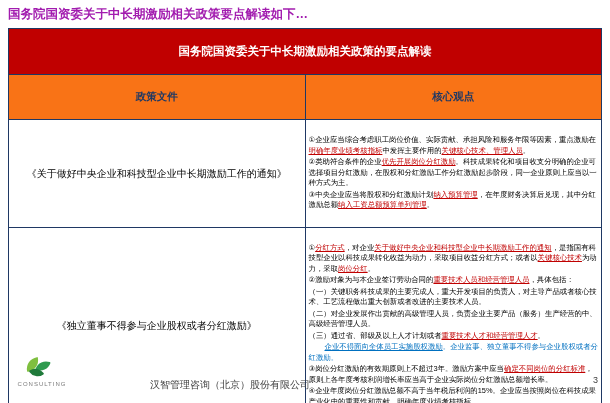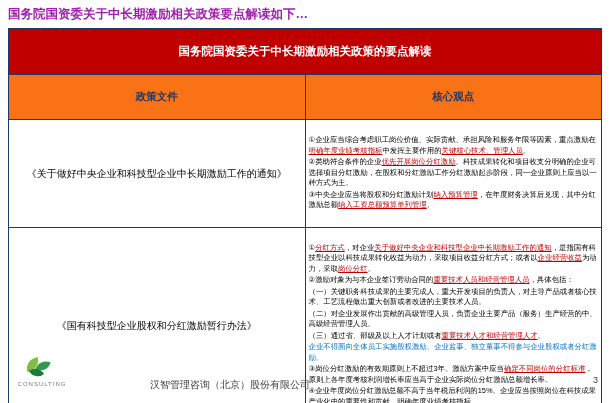--- a/index.html
+++ b/index.html
@@ -44,21 +44,21 @@
     font-size:10px;color:#000;text-align:center;line-height:1.35;
     padding:3px 4px;
   }
   .pt-cell{
     font-size:7.4px;color:#000;text-align:left;line-height:1.42;
     padding:3px 4px;
   }
   .pt-cell p{margin:0 0 1px 0;}
   .redu{color:#c00000;text-decoration:underline;}
   .blue{color:#0070c0;}
-  .blueu{color:#0070c0;}
+  .blueu{color:#0070c0;text-decoration:underline;margin-left:16px;}
 
   
   .logo-wrap{
     position:absolute;left:10px;top:357px;width:64px;height:38px;
   }
   .leaf1{
     position:absolute;left:16px;top:1px;
     width:13px;height:13px;background:#7fbf3f;
     border-radius:13px 1px 13px 1px;transform:rotate(-10deg);
   }
@@ -118,25 +118,25 @@
           ②类助符合条件的企业<span class="redu">优先开展岗位分红激励</span>。科技成果转化和项目收支分明确的企业可选择项目分红激励，在股权和分红激励工作分红激励起步阶段，同一企业原则上应当以一种方式为主。
         </p>
         <p>
           ③中央企业应当将股权和分红激励计划<span class="redu">纳入预算管理</span>，在年度财务决算后兑现，其中分红激励总额<span class="redu">纳入工资总额预算单列管理</span>。
         </p>
       </td>
     </tr>
 
     <tr>
       <td class="doc-cell col-doc">
-        <span>《国有科技型企业股权和分红激励暂行办法》</span>
+        <span>《独立董事不得参与企业股权或者分红激励》</span>
       </td>
       <td class="pt-cell">
         <p>
-          ①<span class="redu">分红方式</span>，对企业<span class="redu">关于做好中央企业和科技型企业中长期激励工作的通知</span>，是指国有科技型企业以科技成果转化收益为动力，采取项目收益分红方式；或者以<span class="redu">企业经营收益</span>为动力，采取<span class="redu">岗位分红</span>。
+          ①<span class="redu">分红方式</span>，对企业<span class="redu">关于做好中央企业和科技型企业中长期激励工作的通知</span>，是指国有科技型企业以科技成果转化收益为动力，采取项目收益分红方式；或者以<span class="redu">关键核心技术</span>为动力，采取<span class="redu">岗位分红</span>。
         </p>
         <p>
           ②激励对象为与本企业签订劳动合同的<span class="redu">重要技术人员和经营管理人员</span>，具体包括：
         </p>
         <p>
           （一）关键职务科技成果的主要完成人，重大开发项目的负责人，对主导产品或者核心技术、工艺流程做出重大创新或者改进的主要技术人员。
         </p>
         <p>
           （二）对企业发展作出贡献的高级管理人员，负责企业主要产品（服务）生产经营的中、高级经营管理人员。
         </p>

